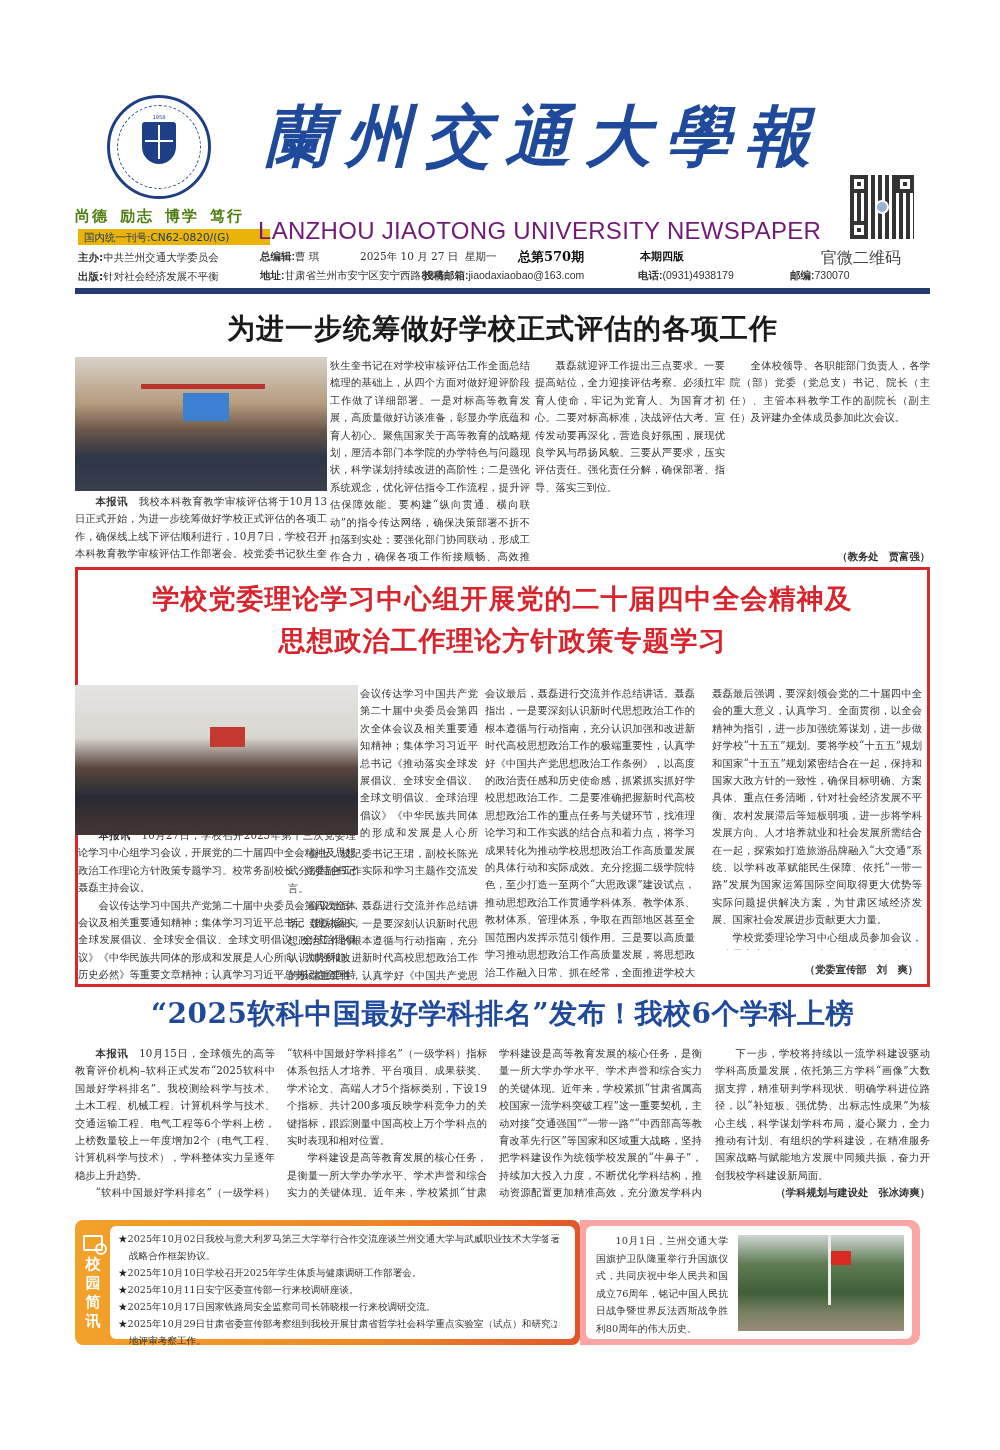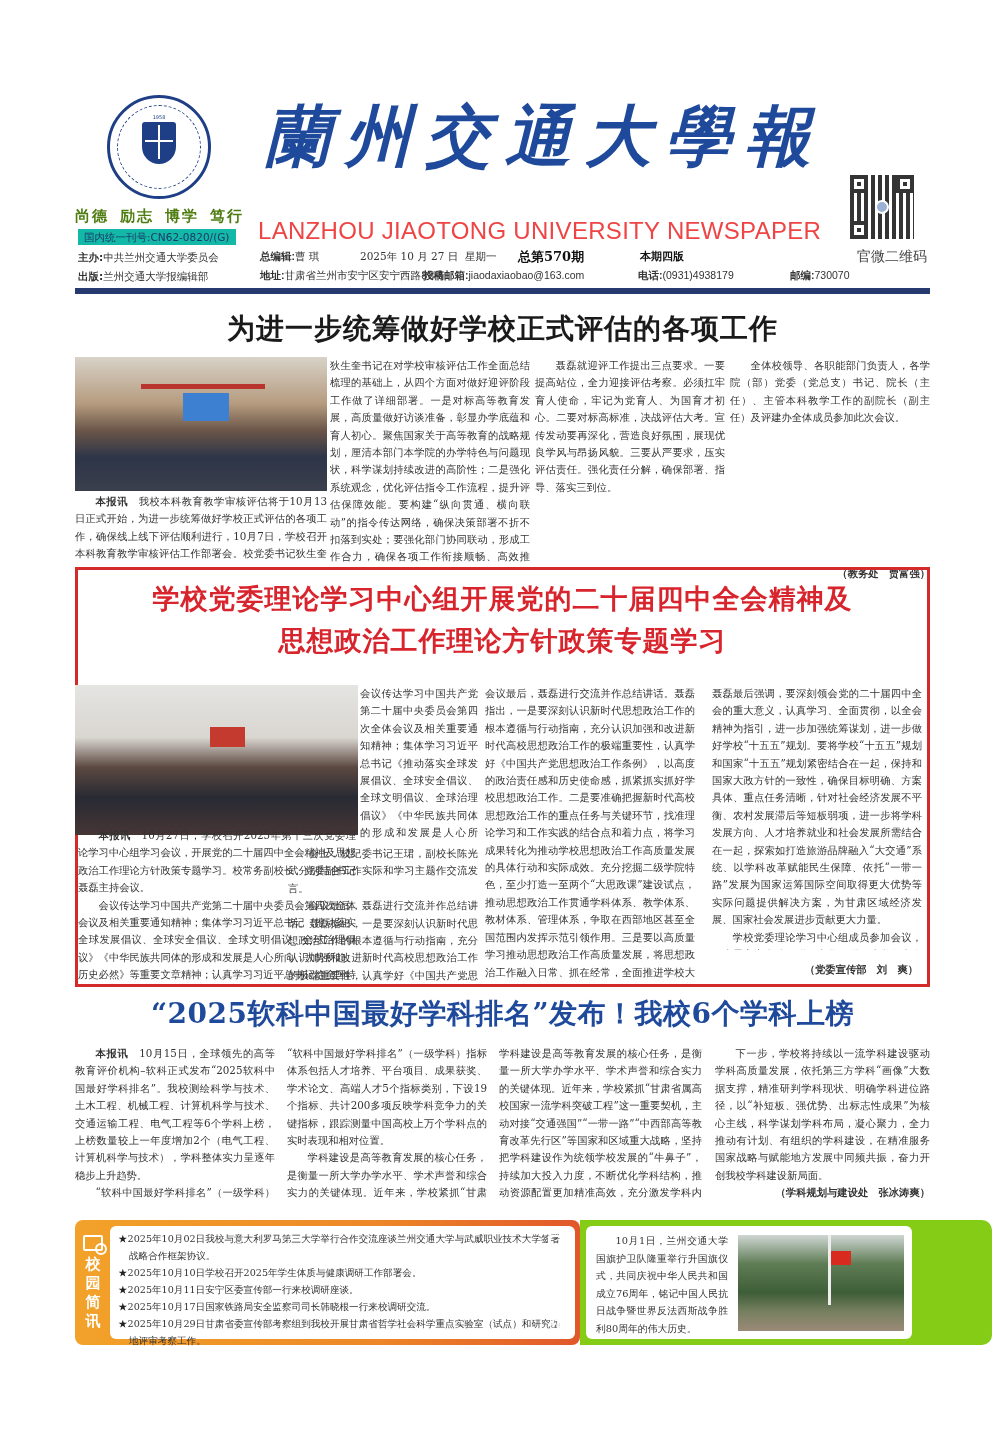--- a/index.html
+++ b/index.html
@@ -13,37 +13,37 @@
   .emblem { position: absolute; left: 32px; top: 0; width: 104px; height: 104px; border-radius: 50%;
             border: 3px solid #1e3f86; background: #fff; }
   .emblem .ring { position: absolute; inset: 7px; border-radius: 50%; border: 1.5px dashed #1e3f86; }
   .emblem .shield { position: absolute; left: 32px; top: 24px; width: 34px; height: 42px; background: #1e3f86;
                     border-radius: 3px 3px 17px 17px; }
   .emblem .shield::before { content: ""; position: absolute; left: 16px; top: 3px; width: 2px; height: 34px; background: #fff; }
   .emblem .shield::after { content: ""; position: absolute; left: 3px; top: 18px; width: 28px; height: 2px; background: #fff; }
   .emblem .year { position: absolute; left: 0; right: 0; top: 16px; text-align: center; font-size: 5px; color: #1e3f86; font-family: "DejaVu Sans", sans-serif; }
 
   .motto { position: absolute; left: 0; top: 112px; width: 170px; font-size: 15px; letter-spacing: 2px; font-weight: bold; color: #4d7c0f; font-family: Liberation Mono, monospace; }
-  .cn-badge { position: absolute; left: 3px; top: 134px; width: 158px; height: 16px; background: #14b8a6; color: #1a3a6a;
+  .cn-badge { position: absolute; left: 3px; top: 134px; width: 192px; height: 16px; background: #eab308; color: #1a3a6a;
               font-size: 10.5px; line-height: 16px; padding-left: 6px; font-family: "DejaVu Sans", sans-serif; }
   .sponsor, .publisher { position: absolute; left: 3px; font-size: 10.5px; color: #333; }
   .sponsor { top: 156px; } .publisher { top: 175px; }
   .lbl-bold { font-weight: bold; font-family: "DejaVu Sans", sans-serif; margin-top: 40px; }
 
   .title-cn { position: absolute; left: 190px; top: 8px; font-size: 66px; letter-spacing: 14px; color: #1f4a9c;
               font-family: "DejaVu Serif", serif; font-weight: bold; font-style: italic; line-height: 1; }
-  .title-en { position: absolute; left: 183px; top: 122px; font-size: 24px; letter-spacing: 0.3px; color: #ef4444;
+  .title-en { position: absolute; left: 183px; top: 122px; font-size: 24px; letter-spacing: 0.3px; color: #701a75;
               font-family: "Liberation Sans", sans-serif; }
   .qr { position: absolute; left: 775px; top: 80px; width: 64px; height: 64px; background:
         repeating-linear-gradient(90deg,#111 0 4px,#fff 4px 7px), #fff; opacity: 0.85; }
   .qr .corner { position: absolute; width: 18px; height: 18px; border: 4px solid #111; background: #fff; }
   .qr .corner::after { content: ""; position: absolute; inset: 3px; background: #111; }
   .qr .c1 { left: 0; top: 0; } .qr .c2 { right: 0; top: 0; } .qr .c3 { left: 0; bottom: 0; }
   .qr .logo { position: absolute; left: 25px; top: 25px; width: 14px; height: 14px; border-radius: 50%; background: #8aa5cf; border: 2px solid #fff; }
-  .qr-label { position: absolute; left: 782px; top: 153px; font-size: 14px; color: #444; }
+  .qr-label { position: absolute; left: 746px; top: 153px; font-size: 16px; color: #444; }
 
   .info1, .info2 { position: absolute; left: 185px; font-size: 10.5px; color: #333; white-space: nowrap; }
   .info1 { top: 155px; } .info2 { top: 174px; }
   .info1 span, .info2 span { position: absolute; white-space: nowrap; }
   .issue { font-weight: bold; font-size: 13px; color: #111; }
   .sans { font-family: "Liberation Sans", sans-serif; }
 
   .rule { position: absolute; left: 0; top: 193px; width: 855px; height: 6px; background: #263a70; }
 
   
@@ -67,21 +67,21 @@
   .a2-photo { left: 0; top: 590px; width: 283px; height: 150px;
               background: linear-gradient(180deg,#e4e4e2 0%,#d9d6d0 35%,#5b4840 55%,#282a33 75%,#463635 100%); }
   .a2-photo .screen { position: absolute; left: 135px; top: 42px; width: 35px; height: 20px; background: #c53a2f; }
 
   
   .a3-title { top: 900px; font-size: 28px; color: #1f4a9c; letter-spacing: 0.5px; }
 
   
   .briefs { position: absolute; top: 1125px; height: 125px; border-radius: 8px; }
   .briefs-left { left: 0; width: 505px; background: linear-gradient(90deg,#f2a22a 0%,#ed8727 60%,#e1572b 100%); }
-  .briefs-right { left: 505px; width: 412px; background: #84cc16; border-radius: 0 10px 10px 0; }
+  .briefs-right { left: 505px; width: 340px; background: #fca5a5; border-radius: 0 10px 10px 0; }
   .briefs-inner { position: absolute; background: #fff; border-radius: 6px; }
   .bl-inner { left: 35px; top: 6px; width: 465px; height: 113px; }
   .br-inner { left: 6px; top: 6px; width: 326px; height: 113px; }
   .badge { position: absolute; width: 28px; text-align: center; color: #fff; font-weight: bold; font-size: 15px; line-height: 19px; }
   .badge .ic { display: block; width: 20px; height: 16px; margin: 0 auto 4px; border: 2px solid #fff; border-radius: 2px; position: relative; }
   .badge .ic::after { content: ""; position: absolute; right: -6px; bottom: -6px; width: 8px; height: 8px; border: 2px solid #fff; border-radius: 50%; background: transparent; }
   .badge-left { left: 4px; top: 15px; }
   .badge-right { left: 469px; top: 15px; }
   .briefs ul { list-style: none; position: absolute; left: 8px; top: 4px; width: 450px; font-size: 9.6px; line-height: 17px; color: #333; }
   .briefs li { padding-left: 11px; text-indent: -11px; }
@@ -100,21 +100,21 @@
 
   <div class="masthead">
     <div class="emblem">
       <div class="ring"></div>
       <div class="year">1958</div>
       <div class="shield"></div>
     </div>
     <div class="motto">尚德 励志 博学 笃行</div>
     <div class="cn-badge">国内统一刊号:CN62-0820/(G)</div>
     <div class="sponsor"><span class="lbl-bold">主办:</span><span>中共兰州交通大学委员会</span></div>
-    <div class="publisher"><span class="lbl-bold">出版:</span><span>兰州交通大学报编辑部</span></div>
+    <div class="publisher"><span class="lbl-bold">出版:</span><span>针对社会经济发展不平衡</span></div>
 
     <div class="title-cn">蘭州交通大學報</div>
     <div class="title-en">LANZHOU JIAOTONG UNIVERSITY NEWSPAPER</div>
 
     <div class="qr">
       <div class="corner c1"></div>
         <div class="corner c2"></div>
         <div class="corner c3"></div>
         <div class="logo"></div>
     </div>
@@ -146,21 +146,21 @@
   </div>
   <div class="col" style="left:255px;top:262px;width:200px;height:208px;overflow:hidden">
     <p class="noind">狄生奎书记在对学校审核评估工作全面总结梳理的基础上，从四个方面对做好迎评阶段工作做了详细部署。一是对标高等教育发展，高质量做好访谈准备，彰显办学底蕴和育人初心。聚焦国家关于高等教育的战略规划，厘清本部门本学院的办学特色与问题现状，科学谋划持续改进的高阶性；二是强化系统观念，优化评估指令工作流程，提升评估保障效能。要构建“纵向贯通、横向联动”的指令传达网络，确保决策部署不折不扣落到实处；要强化部门协同联动，形成工作合力，确保各项工作衔接顺畅、高效推进。三是坚持精益求精，细化入校安排，展现学校良好风貌。要制定精准专家考察路线，做好考察点全方位准备，强化师生员工教育引导，落实专家接待服务工作。四是压实政治责任，强化督导问效，凝聚攻坚克难合力。全校上下要进一步压实工作责任，强化督导考核，形成“一级抓一级、层层抓落实”的工作格局。</p>
   </div>
   <div class="col" style="left:460px;top:262px;width:190px;height:208px;overflow:hidden">
     <p>聂磊就迎评工作提出三点要求。一要提高站位，全力迎接评估考察。必须扛牢育人使命，牢记为党育人、为国育才初心。二要对标高标准，决战评估大考。宣传发动要再深化，营造良好氛围，展现优良学风与昂扬风貌。三要从严要求，压实评估责任。强化责任分解，确保部署、指导、落实三到位。</p>
   </div>
   <div class="col" style="left:655px;top:262px;width:200px;height:190px;overflow:hidden">
     <p>全体校领导、各职能部门负责人，各学院（部）党委（党总支）书记、院长（主任）、主管本科教学工作的副院长（副主任）及评建办全体成员参加此次会议。</p>
   </div>
-  <div class="col byline" style="left:655px;top:470px;width:200px">（教务处　贾富强）</div>
+  <div class="col byline" style="left:655px;top:453px;width:200px">（教务处　贾富强）</div>
 
   <div class="redbox">
     <div class="a2-title" style="top:8px">学校党委理论学习中心组开展党的二十届四中全会精神及</div>
     <div class="a2-title" style="top:50px">思想政治工作理论方针政策专题学习</div>
   </div>
   <div class="photo a2-photo">
       <div class="screen"></div>
     </div>
   <div class="col" style="left:3px;top:732px;width:278px;height:155px;overflow:hidden">
     <p><span class="lead">本报讯</span>　<span>10月27日，学校召开2025年第十三次党委理论学习中心组学习会议，开展党的二十届四中全会精神及思想政治工作理论方针政策专题学习。校常务副校长、党委副书记聂磊主持会议。</span></p>

